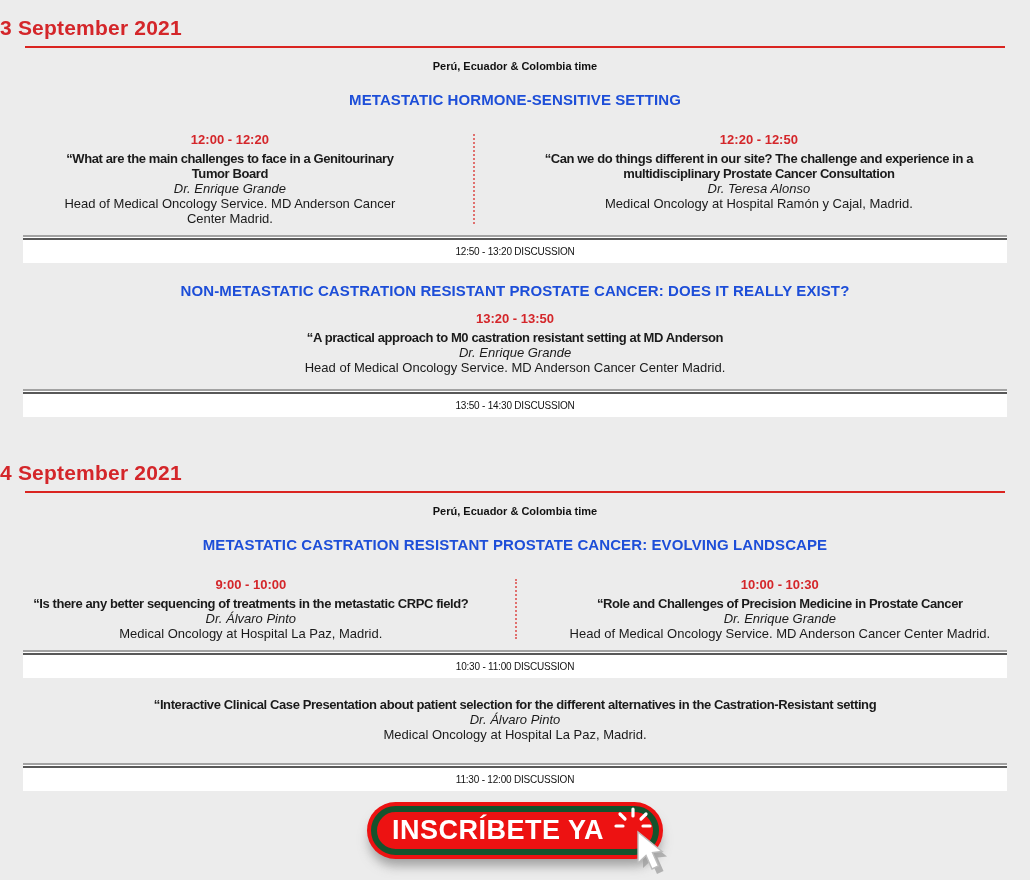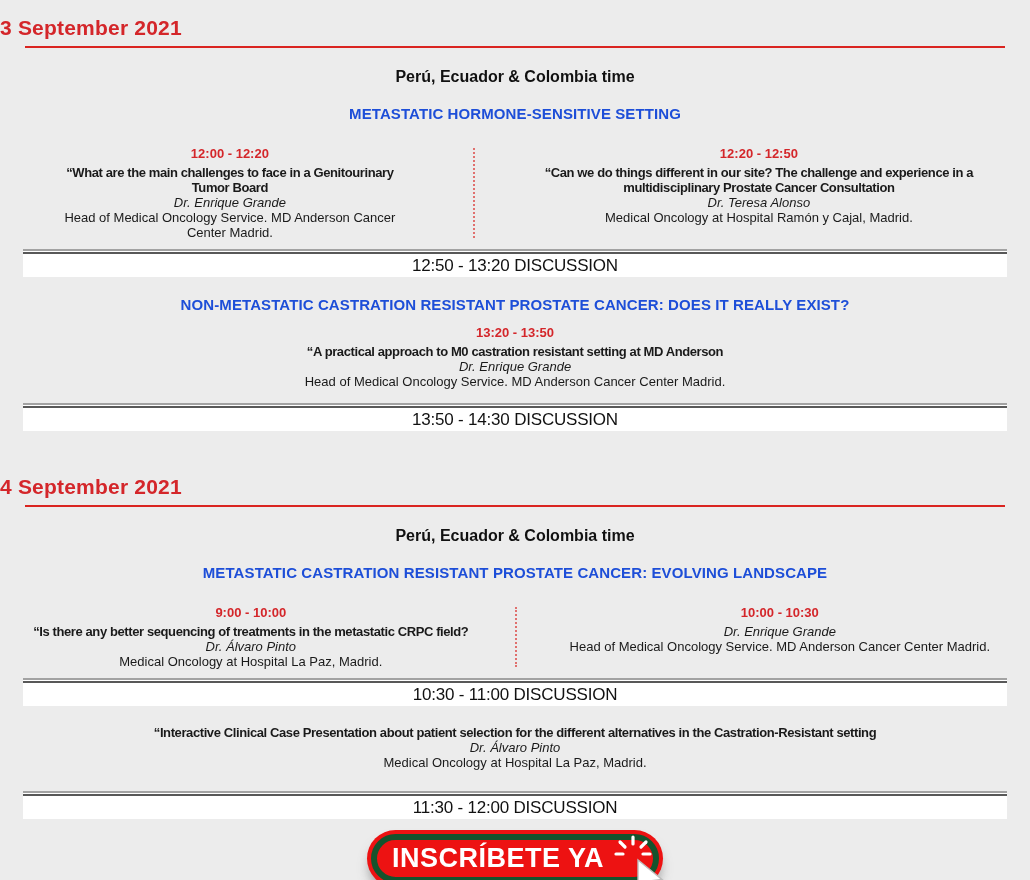--- a/index.html
+++ b/index.html
@@ -22,23 +22,23 @@
     font-weight: bold;
     color: #d4262a;
     letter-spacing: 0.2px;
   }
   .red-rule {
     border: none;
     border-top: 2px solid #da2420;
     margin: 6px 25px 0 25px;
   }
   .timezone {
-    margin-top: 20px;
+    margin-top: 12px;
     text-align: center;
-    font-size: 16px;
+    font-size: 11px;
     font-weight: bold;
     color: #111;
   }
   .section-title {
     margin-top: 19px;
     text-align: center;
     font-size: 15px;
     font-weight: bold;
     color: #1d4ed8;
     letter-spacing: 0.1px;
@@ -79,21 +79,21 @@
     background: #ffffff;
     border-top: 2px solid #a2a2a2;
     padding-top: 1px;
   }
   .discussion-inner {
     border-top: 2px solid #585858;
     height: 25px;
     display: flex;
     align-items: center;
     justify-content: center;
-    font-size: 17px;
+    font-size: 10px;
     color: #111;
     letter-spacing: -0.2px;
   }
   .day2 { margin-top: 44px; }
   .cta-row {
     margin-top: 11px;
     display: flex;
     justify-content: center;
   }
   .register-button {
@@ -186,20 +186,21 @@
     <div class="columns">
       <div class="col d2-left">
         <div class="session-time">9:00 - 10:00</div>
         <div class="session-title nowrap">“Is there any better sequencing of treatments in the metastatic CRPC field?</div>
         <div class="speaker">Dr. Álvaro Pinto</div>
         <div>Medical Oncology at Hospital La Paz, Madrid.</div>
       </div>
       <div class="col-divider"></div>
       <div class="col d2-right">
         <div class="session-time">10:00 - 10:30</div>
+        <div class="session-title nowrap">“Role and Challenges of Precision Medicine in Prostate Cancer</div>
         <div class="speaker">Dr. Enrique Grande</div>
         <div>Head of Medical Oncology Service. MD Anderson Cancer Center Madrid.</div>
       </div>
     </div>
 
     <div class="discussion-bar">
       <div class="discussion-inner">10:30 - 11:00 DISCUSSION</div>
     </div>
 
     <div class="single-session" style="margin-top: 19px;">

